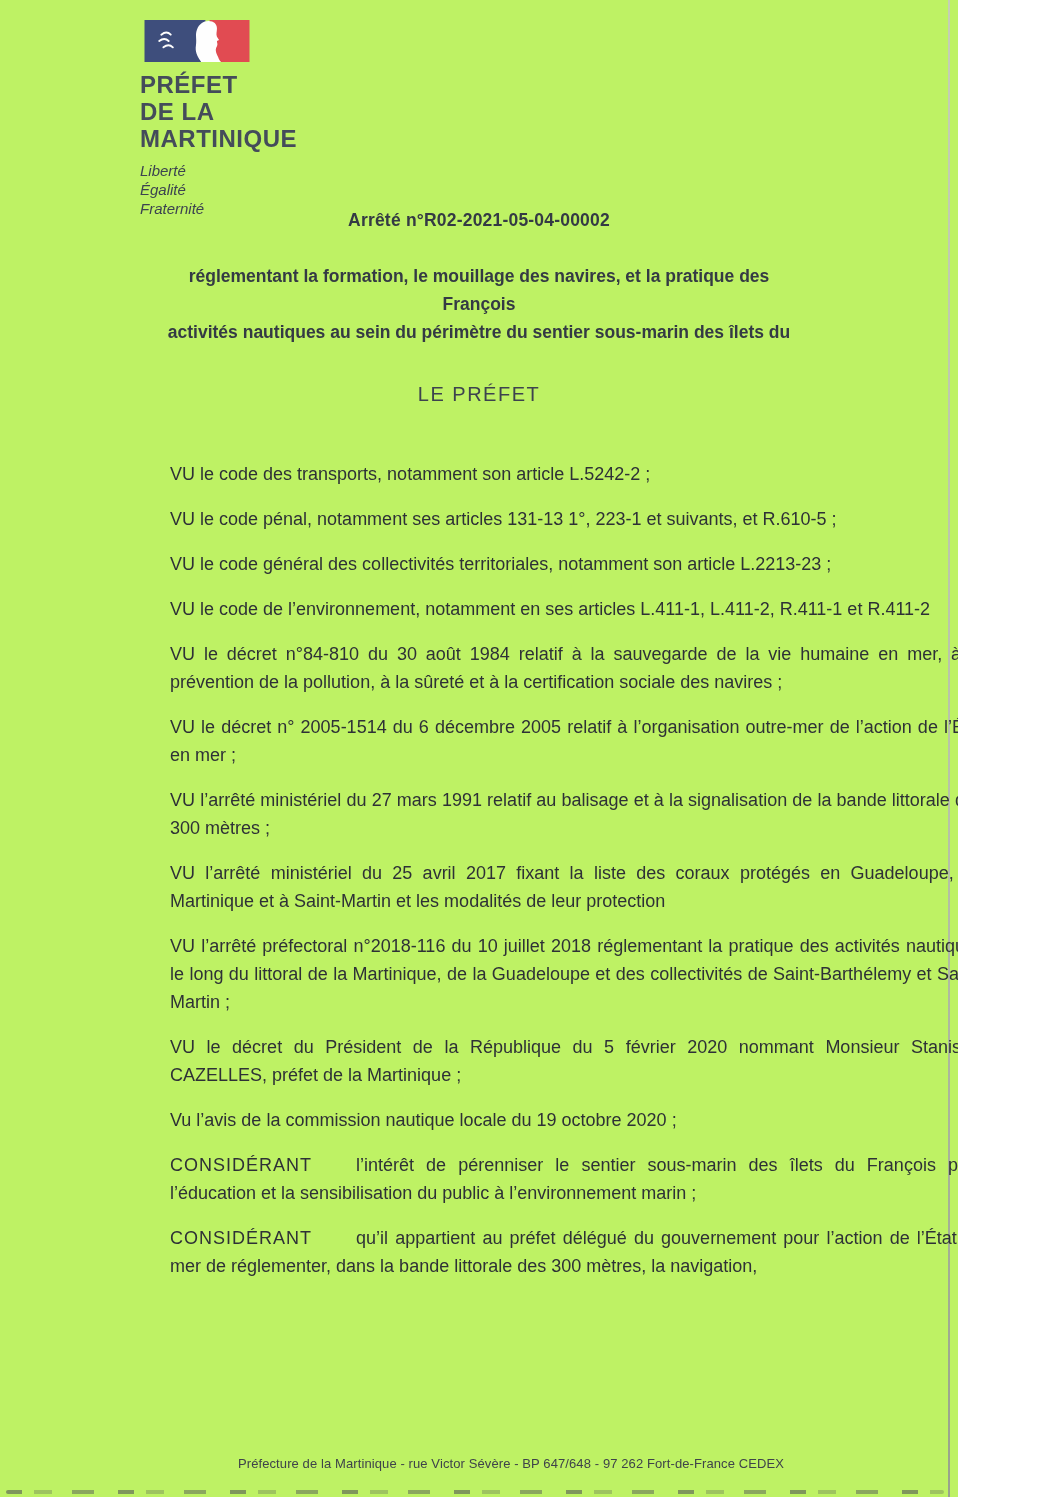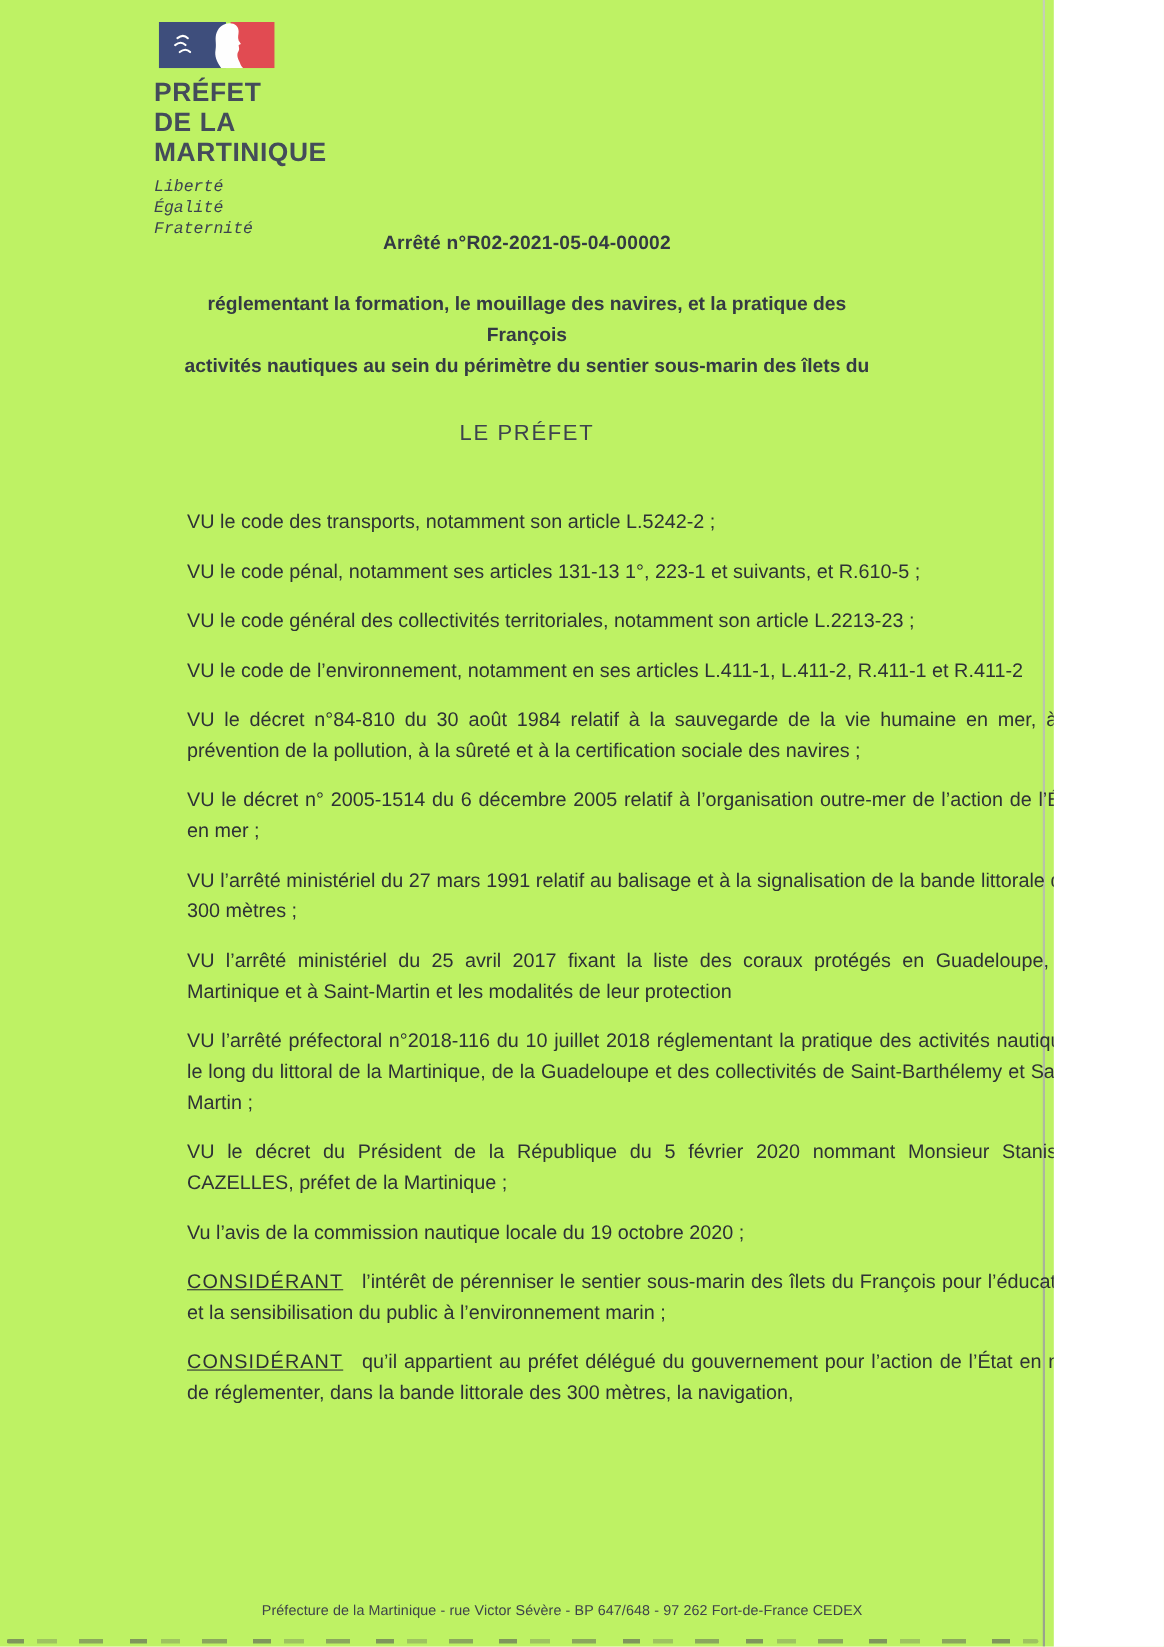--- a/index.html
+++ b/index.html
@@ -23,36 +23,36 @@
   }
   
   .letterhead{position:absolute;left:140px;top:20px;}
   .marianne{width:114px;height:42px;}
   .marianne svg{display:block;width:114px;height:42px;}
   .agency{
     margin-top:9px;font-weight:bold;font-size:24px;line-height:27px;
     letter-spacing:.5px;color:var(--ink-head,#444c5a);
   }
   .motto{
-    margin-top:9px;font-family:Liberation Mono, monospace;font-style:italic;
+    margin-top:9px;font-family:Liberation Sans, sans-serif;font-style:italic;
     font-size:15px;line-height:19px;color:#3c4350;
   }
   
   .titles{position:absolute;left:0;top:210px;width:100%;text-align:center;color:#343a44;}
   .doc-number{margin:0;font-size:17.5px;font-weight:bold;letter-spacing:.2px;}
   .doc-subject{margin-top:31px;font-size:17.5px;font-weight:bold;line-height:28px;}
   .issuer{margin-top:37px;font-size:20px;letter-spacing:1.5px;color:#3d434e;}
   
   .bodytext{
     position:absolute;left:122px;top:460px;width:814px;
     font-size:18px;line-height:28px;text-align:justify;color:#2e3136;margin-left:48px;
   }
   .para{margin:0 0 17px 0;}
   .para.sp-large{margin-top:13px;}
-  .para-label{letter-spacing:1px;padding-right:17px;text-decoration:underline;}
+  .para-label{letter-spacing:1px;padding-right:44px;}
   
   .footer{
     position:absolute;left:0;top:1456px;width:100%;text-align:center;
     font-size:13px;color:#3f434a;letter-spacing:.1px;margin-left:32px;
   }
 </style>
 </head>
 <body>
 
 <div class="page">

